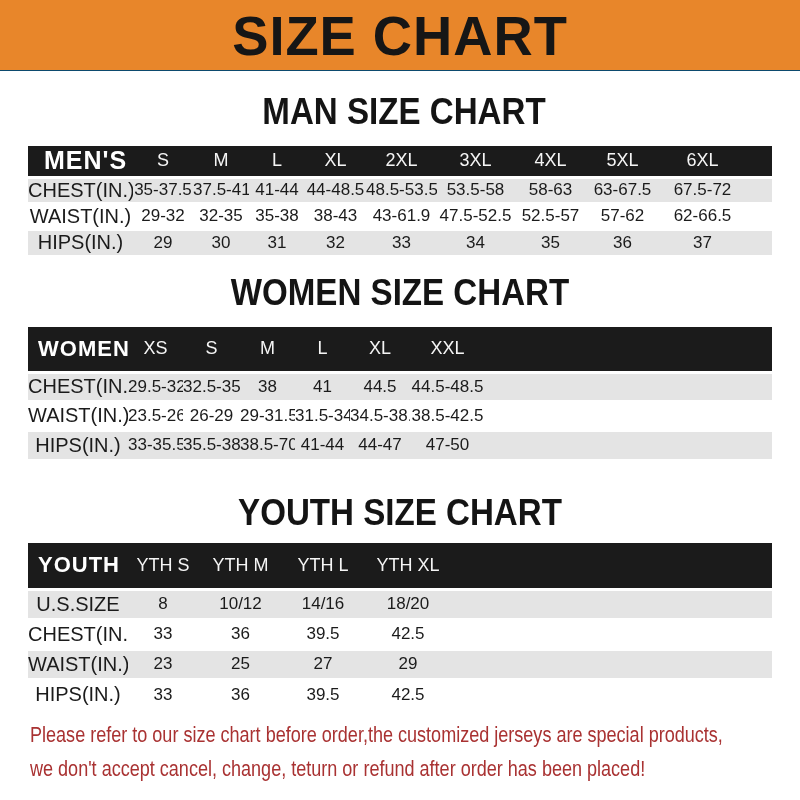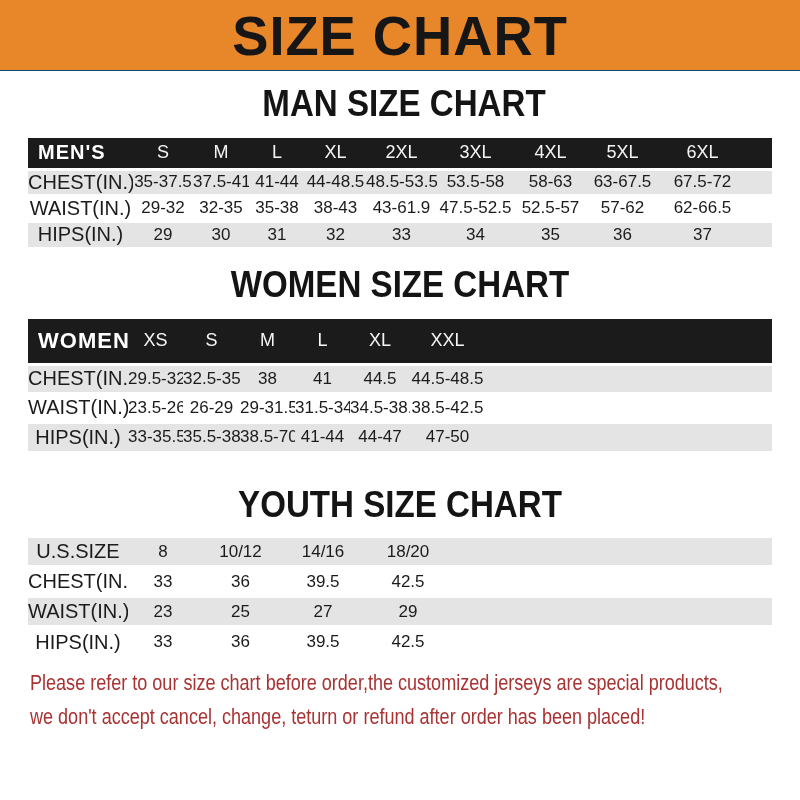--- a/index.html
+++ b/index.html
@@ -24,41 +24,41 @@
     display:inline-block; transform:scaleX(0.97);
     white-space:nowrap;
   }
 
   
   .section-heading { text-align:center; color:#141414; }
   .section-heading .condensed {
     display:inline-block; transform:scaleX(0.92);
     font-size:36px; font-weight:bold; letter-spacing:0px; white-space:nowrap;
   }
-  .heading-man   { margin:12px 0 13px 0;padding-left:8px; }
+  .heading-man   { margin:20px 0 13px 0;padding-left:8px; }
   .heading-women { margin:17px 0 13px 0; }
   .heading-youth { margin:33px 0 9px 0; }
 
   
   table.size-table {
     width:744px; margin:0 0 0 28px;
     border-collapse:collapse; table-layout:fixed;
   }
   table.size-table th, table.size-table td {
     padding:0; text-align:center; vertical-align:middle;
     font-weight:normal; overflow:hidden; white-space:nowrap;
   }
   tr.bar { background:#1b1b1b; color:#f5f5f5; }
   tr.bar th { font-size:18px; }
   tr.bar th.bar-label {
     text-align:left; padding-left:10px;
     font-weight:bold; font-size:22px; letter-spacing:1px; color:#ffffff;
   }
   .men   tr.bar { height:31px; }
-  .men   tr.bar th.bar-label { font-size:20px; }
+  .men   tr.bar th.bar-label { font-size:25px;text-align:center; }
   .women tr.bar { height:45px; }
   .youth tr.bar { height:46px; }
 
   tr.data { font-size:17px; color:#1b1b1b; }
   tr.data td { border-top:3px solid #ffffff; }
   tr.data td.row-label { font-size:20px; }
   .men   tr.data { height:26px; }
   .women tr.data { height:29px; }
   .youth tr.data { height:30px;padding-left:24px; }
   tr.gray  { background:#e4e4e4; }
@@ -218,20 +218,28 @@
 <table class="size-table youth">
   <colgroup>
     <col style="width:100px">
       <col style="width:70px">
       <col style="width:85px">
     <col style="width:80px">
       <col style="width:90px">
       <col style="width:319px">
   </colgroup>
   <tbody>
+      <tr class="bar">
+    <th class="bar-label">YOUTH</th>
+    <th>YTH S</th>
+    <th>YTH M</th>
+    <th>YTH L</th>
+    <th>YTH XL</th>
+    <th></th>
+  </tr>
   <tr class="data gray">
     <td class="row-label">U.S.SIZE</td>
     <td>8</td>
     <td>10/12</td>
     <td>14/16</td>
     <td>18/20</td>
     <td></td>
   </tr>
   <tr class="data white">
     <td class="row-label">CHEST(IN.)</td>

